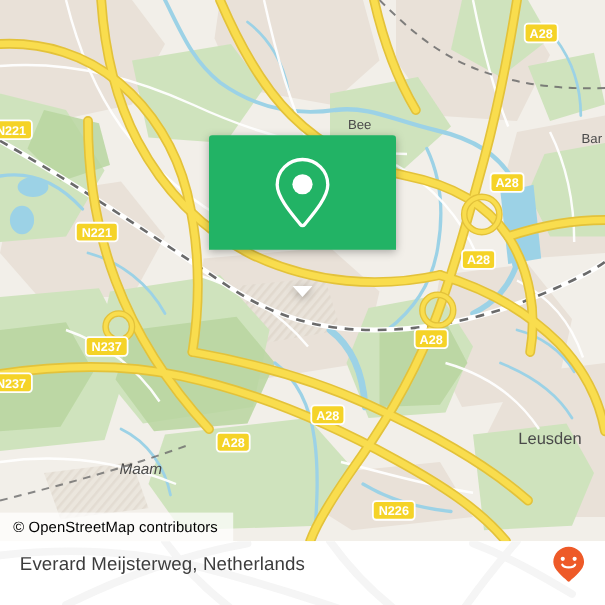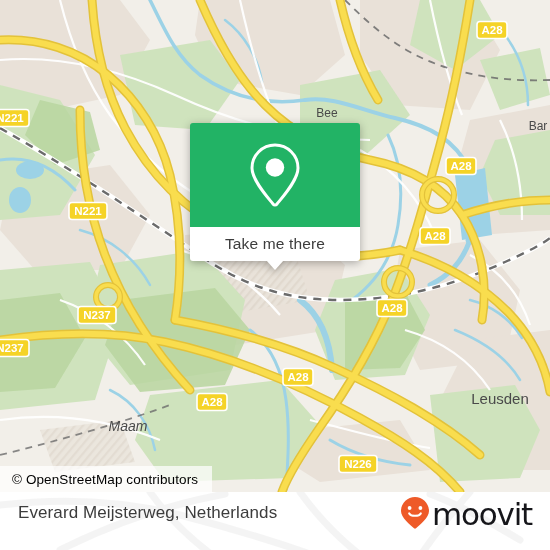--- a/index.html
+++ b/index.html
@@ -266,23 +266,20 @@
       <span>© OpenStreetMap contributors</span>
     </div>
 
     <div class="card">
       <div class="card-top">
         <svg class="pin-icon" width="54" height="66" viewBox="0 0 54 66">
           <path d="M27 3 C14.3 3 4 13.3 4 26 C4 38 19 54.5 25.2 62.2 C26.1 63.3 27.9 63.3 28.8 62.2 C35 54.5 50 38 50 26 C50 13.3 39.7 3 27 3 Z" fill="none" stroke="#ffffff" stroke-width="3"></path>
           <circle cx="27" cy="25.5" r="9.2" fill="#ffffff"></circle>
         </svg>
       </div>
-      <div class="card-bottom">
-        <span>Take me there</span>
-      </div>
       <div class="card-tail"></div>
     </div>
   </div>
 
   <div class="footer">
     <svg class="footer-watermark" viewBox="0 0 550 550">
       <g fill="none" stroke="#9a9a9a" stroke-width="7" stroke-linecap="round">
         <path d="M0,505 C60,498 120,500 180,515 C250,533 320,556 380,580"></path>
         <path d="M470,492 C450,515 430,540 412,568"></path>
         <path d="M300,492 C320,520 345,545 375,566"></path>
@@ -293,18 +290,17 @@
     </svg>
     <div class="footer-inner">
       <div class="footer-title">Everard Meijsterweg, Netherlands</div>
       <div class="brand">
         <svg width="30" height="34" viewBox="0 0 30 34">
           <path d="M15 1 C7.3 1 1 7.3 1 15 C1 22 10 28.5 14 32.3 C14.6 32.9 15.4 32.9 16 32.3 C20 28.5 29 22 29 15 C29 7.3 22.7 1 15 1 Z" fill="#ee5a28"></path>
           <circle cx="9.6" cy="12" r="1.9" fill="#ffffff"></circle>
           <circle cx="20.4" cy="12" r="1.9" fill="#ffffff"></circle>
           <path d="M9.2 17.4 C11 20.6 19 20.6 20.8 17.4" fill="none" stroke="#ffffff" stroke-width="2.1" stroke-linecap="round"></path>
         </svg>
-        <span class="brand-word">moovit</span>
       </div>
     </div>
   </div>
 
 </div>
 
 </body></html>

